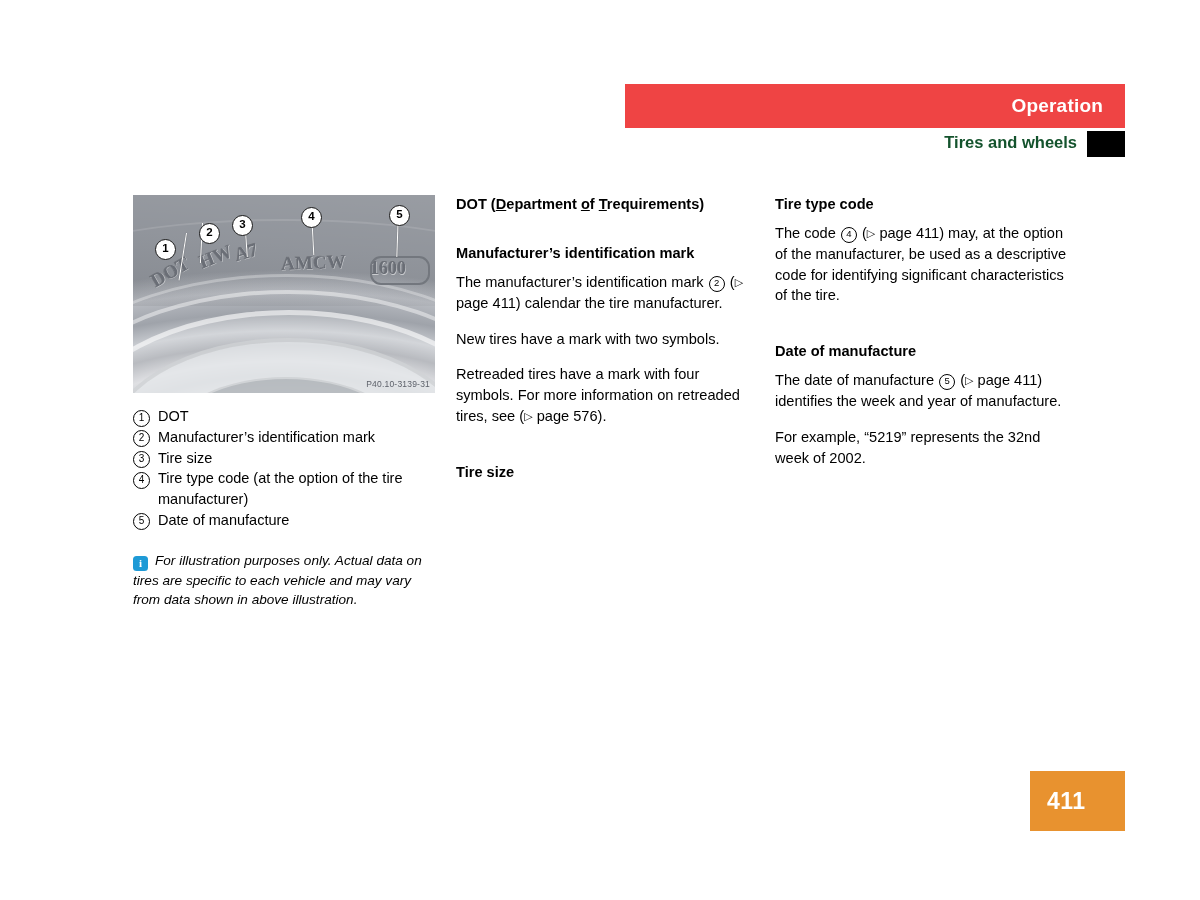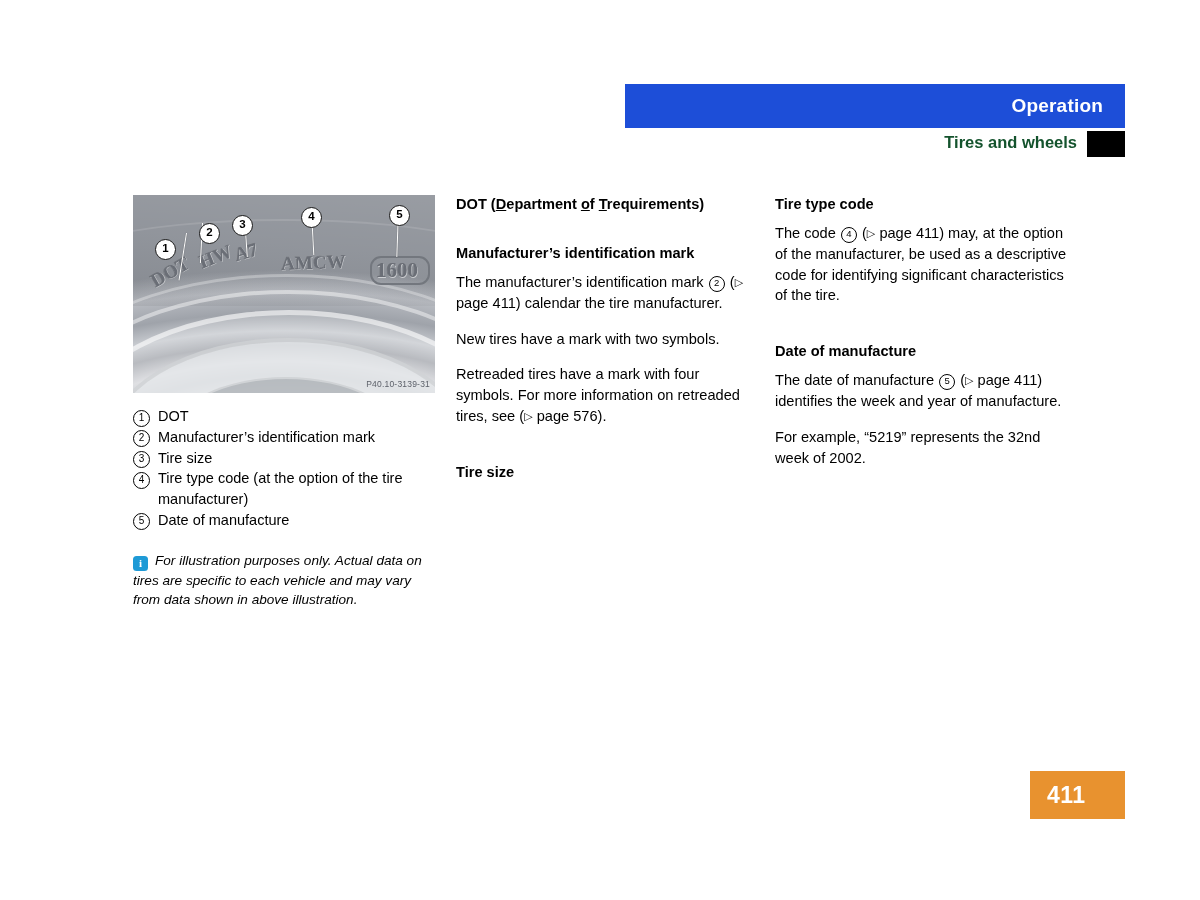--- a/index.html
+++ b/index.html
@@ -16,21 +16,21 @@
     overflow: hidden;
   }
 
   
   #header-bar {
     position: absolute;
     left: 625px;
     top: 84px;
     width: 500px;
     height: 44px;
-    background: #1d4ed8;
+    background: #ef4444;
   }
   #header-section-title {
     position: absolute;
     right: 22px;
     top: 50%;
     transform: translateY(-50%);
     color: #ffffff;
     font-size: 19px;
     font-weight: bold;
     letter-spacing: 0.2px;
@@ -223,21 +223,21 @@
     margin: 0 1px;
   }
   .ref-arrow { font-size: 11px; vertical-align: 1px; }
 
   
   #page-number-block {
     position: absolute;
     left: 1030px;
     top: 771px;
     width: 95px;
-    height: 48px;
+    height: 60px;
     background: #e8922f;
   }
   #page-number {
     position: absolute;
     left: 17px;
     top: 50%;
     transform: translateY(-50%);
     color: #ffffff;
     font-size: 23px;
     font-weight: bold;
@@ -266,21 +266,21 @@
     <div class="photo-band" style="left:-10%;top:72%;width:120%;height:110%;border:4px solid rgba(0,0,0,0.07);background:rgba(230,232,235,0.75);"></div>
     <div class="photo-band" style="left:12%;top:92%;width:76%;height:60%;background:rgba(150,154,161,0.55);border:2px solid rgba(255,255,255,0.35);"></div>
     <div class="photo-band" style="left:-40%;top:12%;width:180%;height:66%;border-top:2px solid rgba(255,255,255,0.12);"></div>
 
     <div id="date-oval" style="left:237px;top:61px;width:56px;height:25px;"></div>
 
     <div class="tire-text" style="left:14px;top:78px;font-size:19px;transform:rotate(-30deg);transform-origin:left top;">DOT</div>
     <div class="tire-text" style="left:63px;top:58px;font-size:19px;transform:rotate(-22deg);transform-origin:left top;">HW</div>
     <div class="tire-text" style="left:99px;top:50px;font-size:19px;transform:rotate(-16deg);transform-origin:left top;">A7</div>
     <div class="tire-text" style="left:148px;top:58px;font-size:19px;transform:rotate(-2deg);transform-origin:left top;">AMCW</div>
-    <div class="tire-text" style="left:243px;top:63px;font-size:21px;">1600</div>
+    <div class="tire-text" style="left:237px;top:63px;font-size:18px;">1600</div>
 
     <div class="leader" style="left:53px;top:38px;height:48px;transform:rotate(9deg);transform-origin:top;"></div>
     <div class="leader" style="left:69px;top:28px;height:40px;transform:rotate(3deg);transform-origin:top;"></div>
     <div class="leader" style="left:111px;top:22px;height:40px;transform:rotate(-4deg);transform-origin:top;"></div>
     <div class="leader" style="left:178px;top:16px;height:44px;transform:rotate(-3deg);transform-origin:top;"></div>
     <div class="leader" style="left:265px;top:14px;height:48px;transform:rotate(2deg);transform-origin:top;"></div>
 
     <div class="callout" style="left:22px;top:44px;">1</div>
     <div class="callout" style="left:66px;top:28px;">2</div>
     <div class="callout" style="left:99px;top:20px;">3</div>

